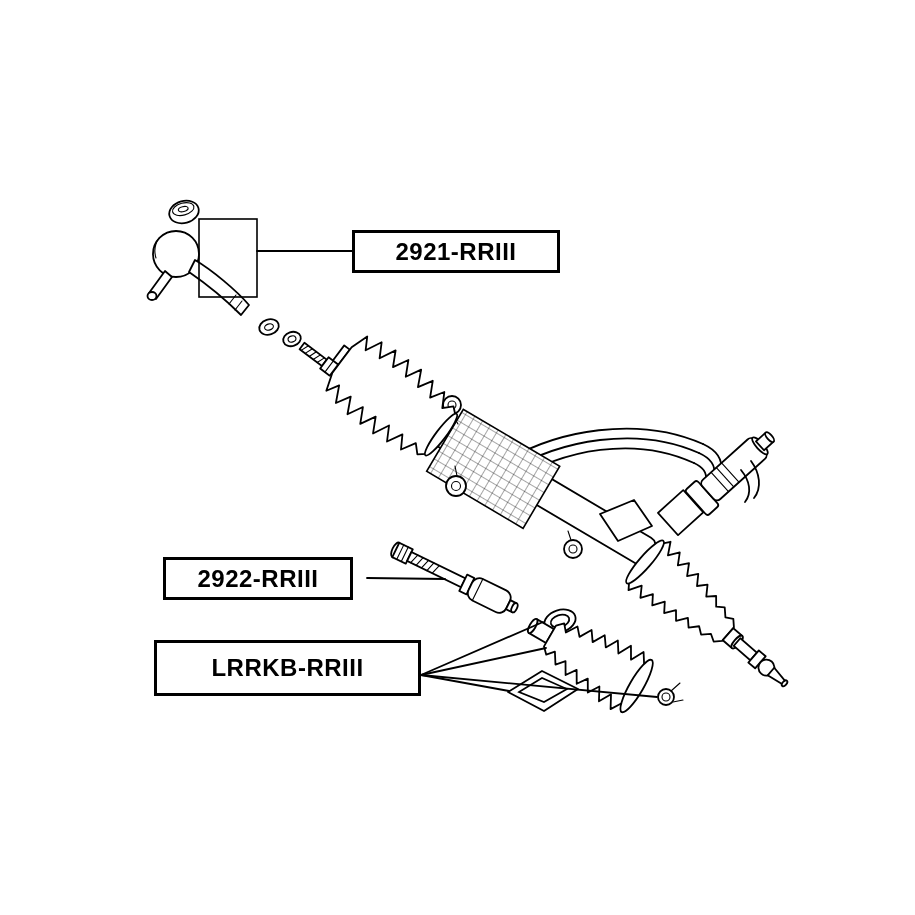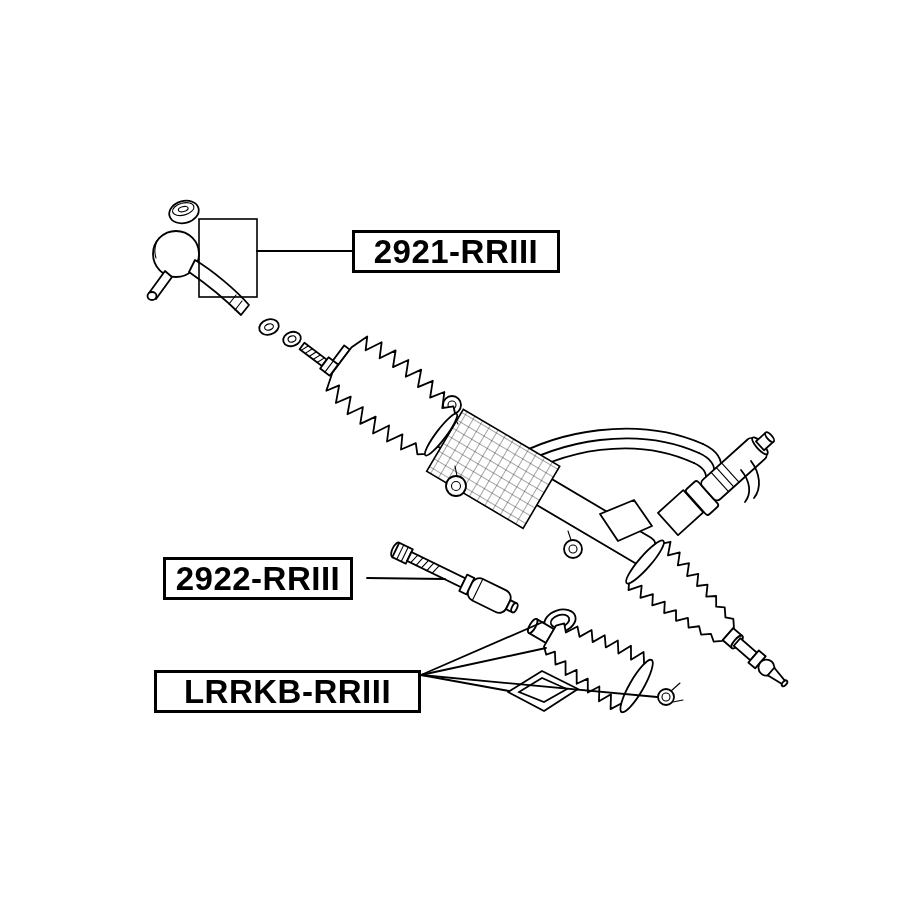--- a/index.html
+++ b/index.html
@@ -5,25 +5,25 @@
   html,body{margin:0;padding:0;background:#fff;}
   .stage{
     position:relative;width:915px;height:915px;background:#ffffff;
     overflow:hidden;font-family:"Liberation Sans",sans-serif;
   }
   .stage svg{position:absolute;left:0;top:0;}
   .plabel{
     position:absolute;box-sizing:border-box;
     border:3px solid #000;background:#fff;color:#000;
     display:flex;align-items:center;justify-content:center;
-    font-weight:bold;font-size:33px;letter-spacing:0.5px;white-space:nowrap;
+    font-weight:bold;font-size:24px;letter-spacing:0.5px;white-space:nowrap;
   }
   #label-2921{left:352px;top:230px;width:208px;height:43px;}
   #label-2922{left:163px;top:557px;width:190px;height:43px;}
-  #label-lrrkb{left:154px;top:670px;width:267px;height:43px;}
+  #label-lrrkb{left:154px;top:640px;width:267px;height:56px;}
 
   .ln{fill:none;stroke:#000;stroke-width:1.8;stroke-linecap:round;}
   .fw{fill:#fff;stroke:#000;stroke-width:1.8;stroke-linejoin:round;}
   .thin{stroke-width:1.1;}
   .box{fill:none;stroke:#000;stroke-width:1.6;}
 </style>
 </head>
 <body>
 
 <div class="stage">

